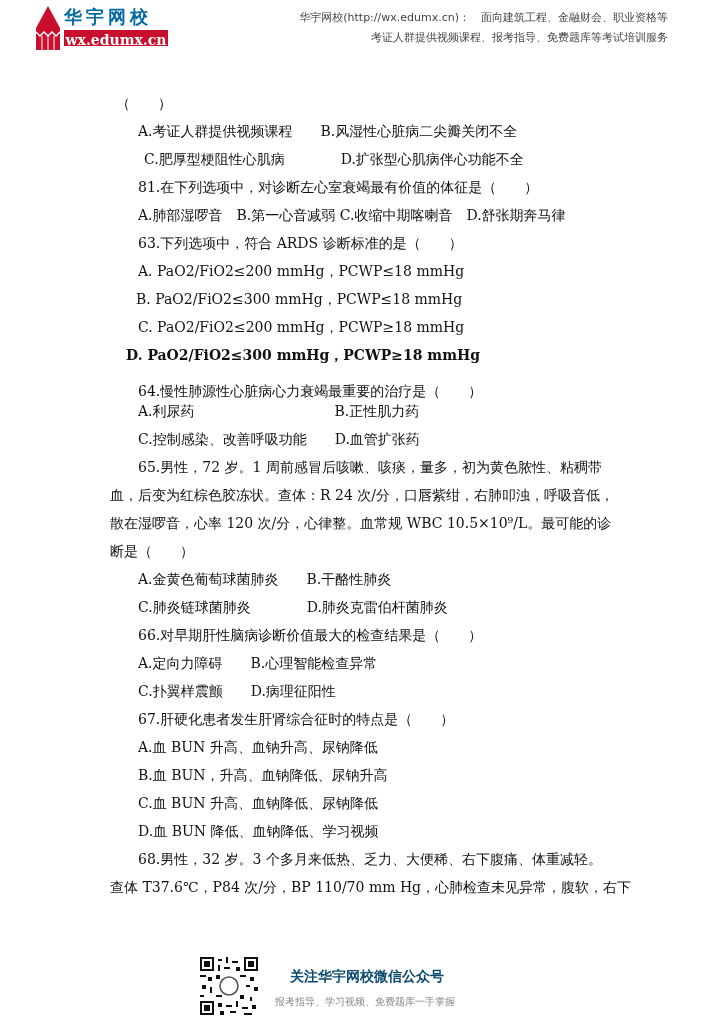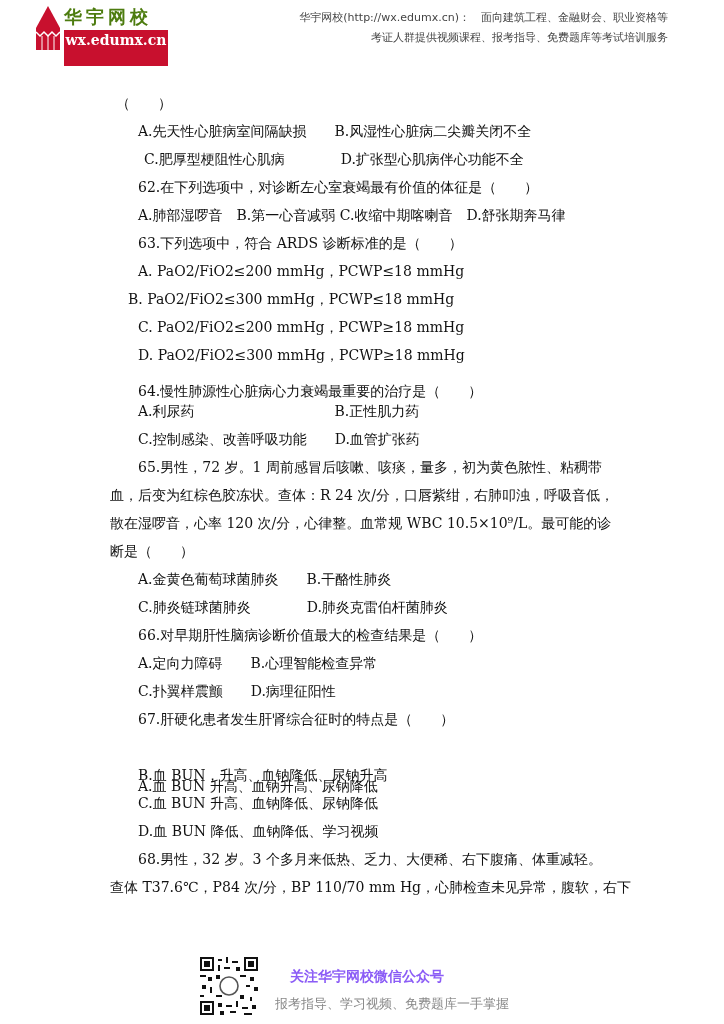--- a/index.html
+++ b/index.html
@@ -1,31 +1,31 @@
 <!DOCTYPE html>
 <html><head>
 <meta charset="utf-8">
 <style>
   html, body { margin:0; padding:0; background:#fff; }
   body { width:724px; height:1024px; position:relative; overflow:hidden;
          font-family:"DejaVu Serif","Liberation Serif",serif; color:#111; }
   .logo { position:absolute; left:36px; top:6px; width:132px; height:44px; }
   .logo .pencil { position:absolute; left:0; top:0; width:24px; height:44px; }
   .logo .cn { position:absolute; left:28px; top:0; font-family:"DejaVu Sans",sans-serif; font-weight:bold;
-              color:#4d7c0f; font-size:18px; letter-spacing:4px; line-height:22px; }
-  .logo .url { position:absolute; left:28px; top:24px; width:104px; height:36px; background:#c8102e;
+              color:#0369a1; font-size:18px; letter-spacing:4px; line-height:22px; }
+  .logo .url { position:absolute; left:28px; top:24px; width:104px; height:16px; background:#c8102e;
                color:#fff; font-weight:bold; font-size:14px; line-height:20px; text-align:center;
                font-family:"DejaVu Serif",serif; }
   .hdr { position:absolute; right:56px; font-size:11px; color:#444; font-family:"DejaVu Sans",sans-serif; text-align:right; white-space:nowrap; }
   .hdr1 { top:10px; } .hdr2 { top:30px; }
   .content { position:absolute; left:0; top:0; width:724px; }
   .line { position:absolute; font-size:14px; white-space:nowrap; line-height:20px; }
   .footer-qr { position:absolute; left:200px; top:957px; width:58px; height:58px; }
-  .footer-title { position:absolute; left:290px; top:968px; font-family:"DejaVu Sans",sans-serif; font-weight:bold; font-size:14px; color:#8b5cf6; }
-  .footer-sub { position:absolute; left:275px; top:995px; font-family:"DejaVu Sans",sans-serif; font-size:13px; color:#888;text-align:center; }
+  .footer-title { position:absolute; left:290px; top:968px; font-family:"DejaVu Sans",sans-serif; font-weight:bold; font-size:14px; color:#0c4a6e; }
+  .footer-sub { position:absolute; left:275px; top:995px; font-family:"DejaVu Sans",sans-serif; font-size:10px; color:#888;text-align:center; }
 </style>
 </head>
 <body>
 
 <div class="logo">
   <svg class="pencil" viewBox="0 0 24 44">
     <polygon points="12,0 0,22 24,22" fill="#c8102e"></polygon>
     <rect x="0" y="22" width="24" height="22" fill="#c8102e"></rect>
     <polyline points="0,26 4,30 8,26 12,30 16,26 20,30 24,26" fill="none" stroke="#fff" stroke-width="1.5"></polyline>
     <line x1="6" y1="30" x2="6" y2="44" stroke="#fff" stroke-width="1"></line>
@@ -34,43 +34,43 @@
   </svg>
   <div class="cn">华宇网校</div>
   <div class="url">wx.edumx.cn</div>
 </div>
 
 <div class="hdr hdr1">华宇网校(http://wx.edumx.cn)：　面向建筑工程、金融财会、职业资格等</div>
 <div class="hdr hdr2">考证人群提供视频课程、报考指导、免费题库等考试培训服务</div>
 
 <div class="content" id="content">
     <div class="line" style="left: 116px; top: 93px;">（　　）</div>
-    <div class="line" style="left: 138px; top: 121px;">A.先天性心脏病室间隔缺损　　B.风湿性心脏病二尖瓣关闭不全</div>
+    <div class="line" style="left: 138px; top: 121px;">A.考证人群提供视频课程　　B.风湿性心脏病二尖瓣关闭不全</div>
     <div class="line" style="left: 144px; top: 149px;">C.肥厚型梗阻性心肌病　　　　D.扩张型心肌病伴心功能不全</div>
-    <div class="line" style="left: 138px; top: 177px;">62.在下列选项中，对诊断左心室衰竭最有价值的体征是（　　）</div>
+    <div class="line" style="left: 138px; top: 177px;">81.在下列选项中，对诊断左心室衰竭最有价值的体征是（　　）</div>
     <div class="line" style="left: 138px; top: 205px;">A.肺部湿啰音　B.第一心音减弱 C.收缩中期喀喇音　D.舒张期奔马律</div>
     <div class="line" style="left: 138px; top: 233px;">63.下列选项中，符合 ARDS 诊断标准的是（　　）</div>
     <div class="line" style="left: 138px; top: 261px;">A. PaO2/FiO2≤200 mmHg，PCWP≤18 mmHg</div>
-    <div class="line" style="left: 128px; top: 289px;">B. PaO2/FiO2≤300 mmHg，PCWP≤18 mmHg</div>
+    <div class="line" style="left: 136px; top: 289px;">B. PaO2/FiO2≤300 mmHg，PCWP≤18 mmHg</div>
     <div class="line" style="left: 138px; top: 317px;">C. PaO2/FiO2≤200 mmHg，PCWP≥18 mmHg</div>
-    <div class="line" style="left: 138px; top: 345px;">D. PaO2/FiO2≤300 mmHg，PCWP≥18 mmHg</div>
+    <div class="line" style="left: 126px; top: 345px; font-weight: bold;">D. PaO2/FiO2≤300 mmHg，PCWP≥18 mmHg</div>
     <div class="line" style="left: 138px; top: 373px; margin-top: 8px;">64.慢性肺源性心脏病心力衰竭最重要的治疗是（　　）</div>
     <div class="line" style="left: 138px; top: 401px;">A.利尿药　　　　　　　　　　B.正性肌力药</div>
     <div class="line" style="left: 138px; top: 429px;">C.控制感染、改善呼吸功能　　D.血管扩张药</div>
     <div class="line" style="left: 138px; top: 457px;">65.男性，72 岁。1 周前感冒后咳嗽、咳痰，量多，初为黄色脓性、粘稠带</div>
     <div class="line" style="left: 110px; top: 485px;">血，后变为红棕色胶冻状。查体：R 24 次/分，口唇紫绀，右肺叩浊，呼吸音低，</div>
     <div class="line" style="left: 110px; top: 513px;">散在湿啰音，心率 120 次/分，心律整。血常规 WBC 10.5×10⁹/L。最可能的诊</div>
     <div class="line" style="left: 110px; top: 541px;">断是（　　）</div>
     <div class="line" style="left: 138px; top: 569px; text-align: right;">A.金黄色葡萄球菌肺炎　　B.干酪性肺炎</div>
     <div class="line" style="left: 138px; top: 597px;">C.肺炎链球菌肺炎　　　　D.肺炎克雷伯杆菌肺炎</div>
     <div class="line" style="left: 138px; top: 625px;">66.对早期肝性脑病诊断价值最大的检查结果是（　　）</div>
     <div class="line" style="left: 138px; top: 653px;">A.定向力障碍　　B.心理智能检查异常</div>
     <div class="line" style="left: 138px; top: 681px; text-align: center;">C.扑翼样震颤　　D.病理征阳性</div>
     <div class="line" style="left: 138px; top: 709px;">67.肝硬化患者发生肝肾综合征时的特点是（　　）</div>
-    <div class="line" style="left: 138px; top: 776px;">A.血 BUN 升高、血钠升高、尿钠降低</div>
+    <div class="line" style="left: 138px; top: 737px;">A.血 BUN 升高、血钠升高、尿钠降低</div>
     <div class="line" style="left: 138px; top: 765px;">B.血 BUN，升高、血钠降低、尿钠升高</div>
     <div class="line" style="left: 138px; top: 793px;">C.血 BUN 升高、血钠降低、尿钠降低</div>
     <div class="line" style="left: 138px; top: 821px;">D.血 BUN 降低、血钠降低、学习视频</div>
     <div class="line" style="left: 138px; top: 849px;">68.男性，32 岁。3 个多月来低热、乏力、大便稀、右下腹痛、体重减轻。</div>
     <div class="line" style="left: 110px; top: 877px;">查体 T37.6℃，P84 次/分，BP 110/70 mm Hg，心肺检查未见异常，腹软，右下</div>
   </div>
 
 <svg class="footer-qr" viewBox="0 0 29 29">
   <rect width="29" height="29" fill="#fff"></rect>
   <g fill="#111">

